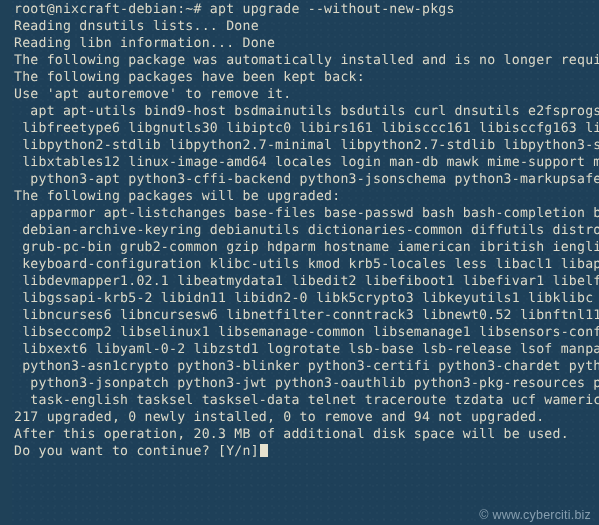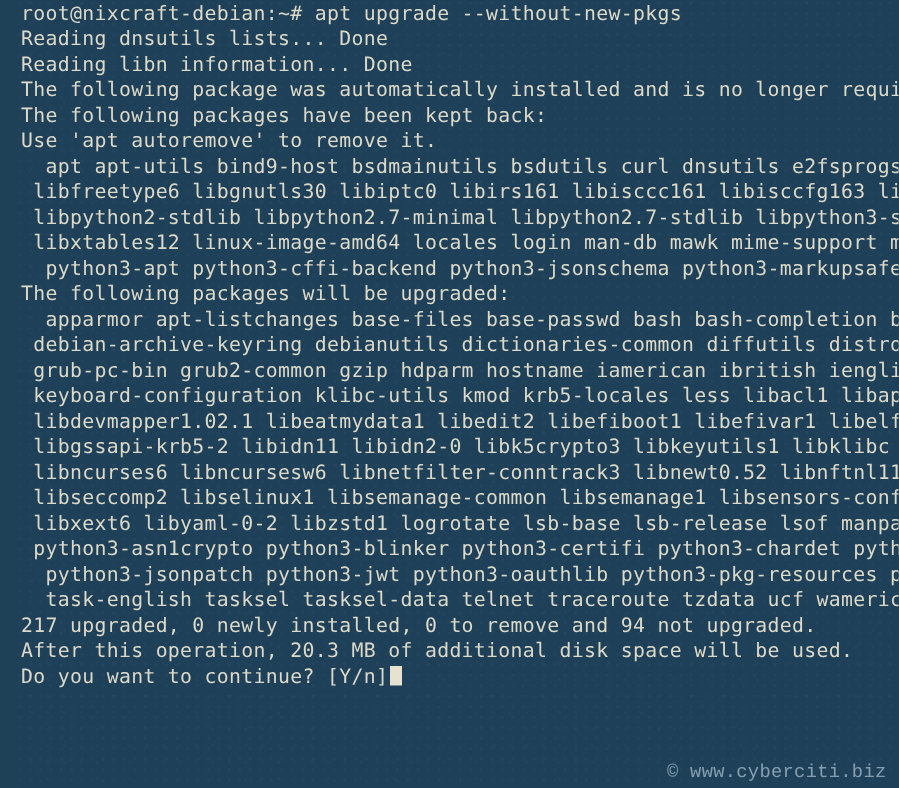--- a/index.html
+++ b/index.html
@@ -45,21 +45,21 @@
     width: 8px;
     height: 13px;
     background: #e6e2cf;
     vertical-align: -2px;
     margin-left: 1px;
   }
   #watermark {
     position: absolute;
     right: 8px;
     bottom: 3px;
-    font-family: Liberation Mono, monospace;
+    font-family: Liberation Sans, sans-serif;
     font-size: 12.5px;
     color: #8fa6b6;
     letter-spacing: 0.2px;
     white-space: pre;
     opacity: 0.92;
   }
 </style>
 </head>
 <body>
 

